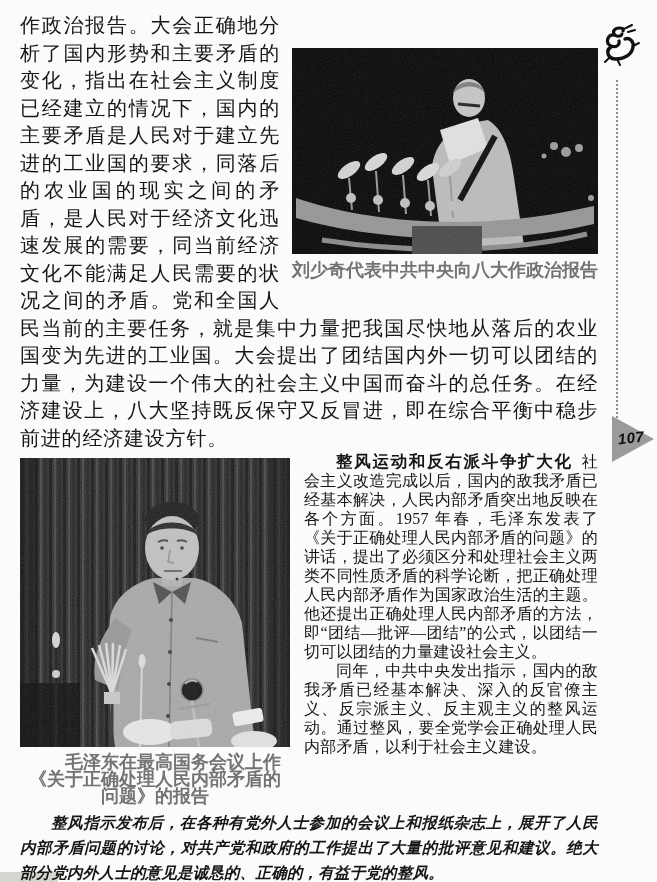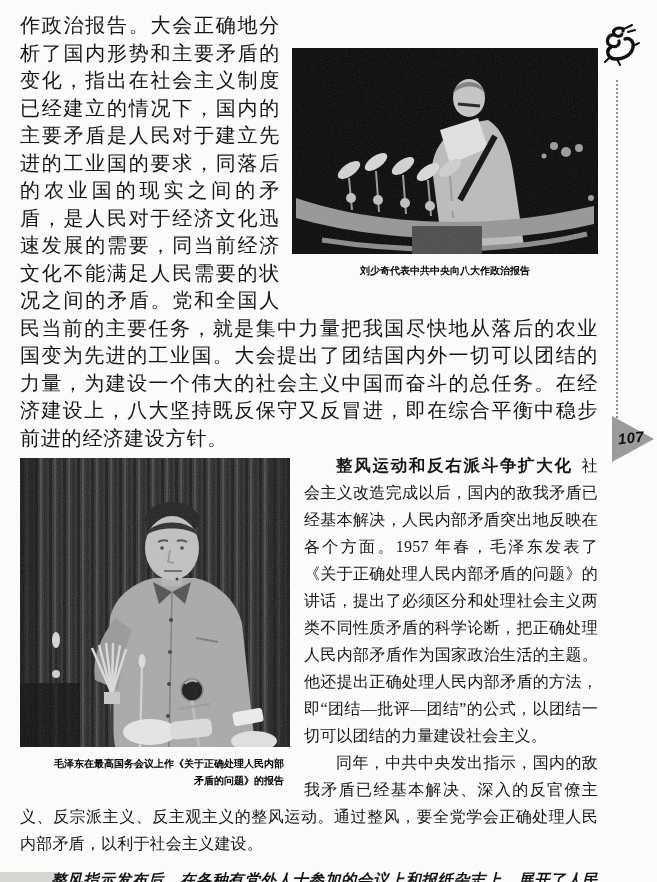--- a/index.html
+++ b/index.html
@@ -13,21 +13,21 @@
   }
   .content{
     position:absolute;left:20px;top:12px;width:578px;
   }
   p{margin:0;padding:0;}
   .body{
     text-align:justify;
     -webkit-text-size-adjust:none;
   }
   .s1{font-size:20px;line-height:27.5px;letter-spacing:0.8px;}
-  .s2{font-size:16px;line-height:27px;letter-spacing:0.2px;}
+  .s2{font-size:16px;line-height:19px;letter-spacing:0.2px;}
   .indent{text-indent:2em;}
   .kai{
     clear:both;
     margin-top:10px;
     font-size:15.5px;line-height:25px;letter-spacing:0.2px;
     font-style:italic;
     font-weight:600;
     text-indent:2em;
   }
   .subhead{font-weight:700;letter-spacing:1px;margin-right:0.55em;font-family:"Liberation Sans","DejaVu Sans",sans-serif;font-size:16.5px;}
@@ -39,27 +39,27 @@
   }
   .fig2{
     float:left;
     width:270px;
     margin:6px 14px 4px 0;
   }
   .photo{display:block;background:#000;}
   figcaption{
     font-family:"Liberation Sans","DejaVu Sans",sans-serif;
     font-weight:700;
-    font-size:10px;
+    font-size:18px;
     line-height:17px;
-    color:#000000;
+    color:#737373;
     margin-top:8px;
   }
   .cap1{text-align:center;}
-  .cap2{text-align:right;text-indent:2em;padding:0 6px;}
+  .cap2{text-align:center;text-indent:2em;padding:0 6px;font-family:Liberation Mono, monospace;}
   .dragon{
     position:absolute;left:602px;top:24px;width:38px;height:42px;
   }
   .dotted-line{
     position:absolute;left:616px;top:80px;height:338px;width:0;
     border-left:2px dotted #8d8d8d;
   }
   .page-marker{
     position:absolute;left:612px;top:416px;width:45px;height:46px;
   }

